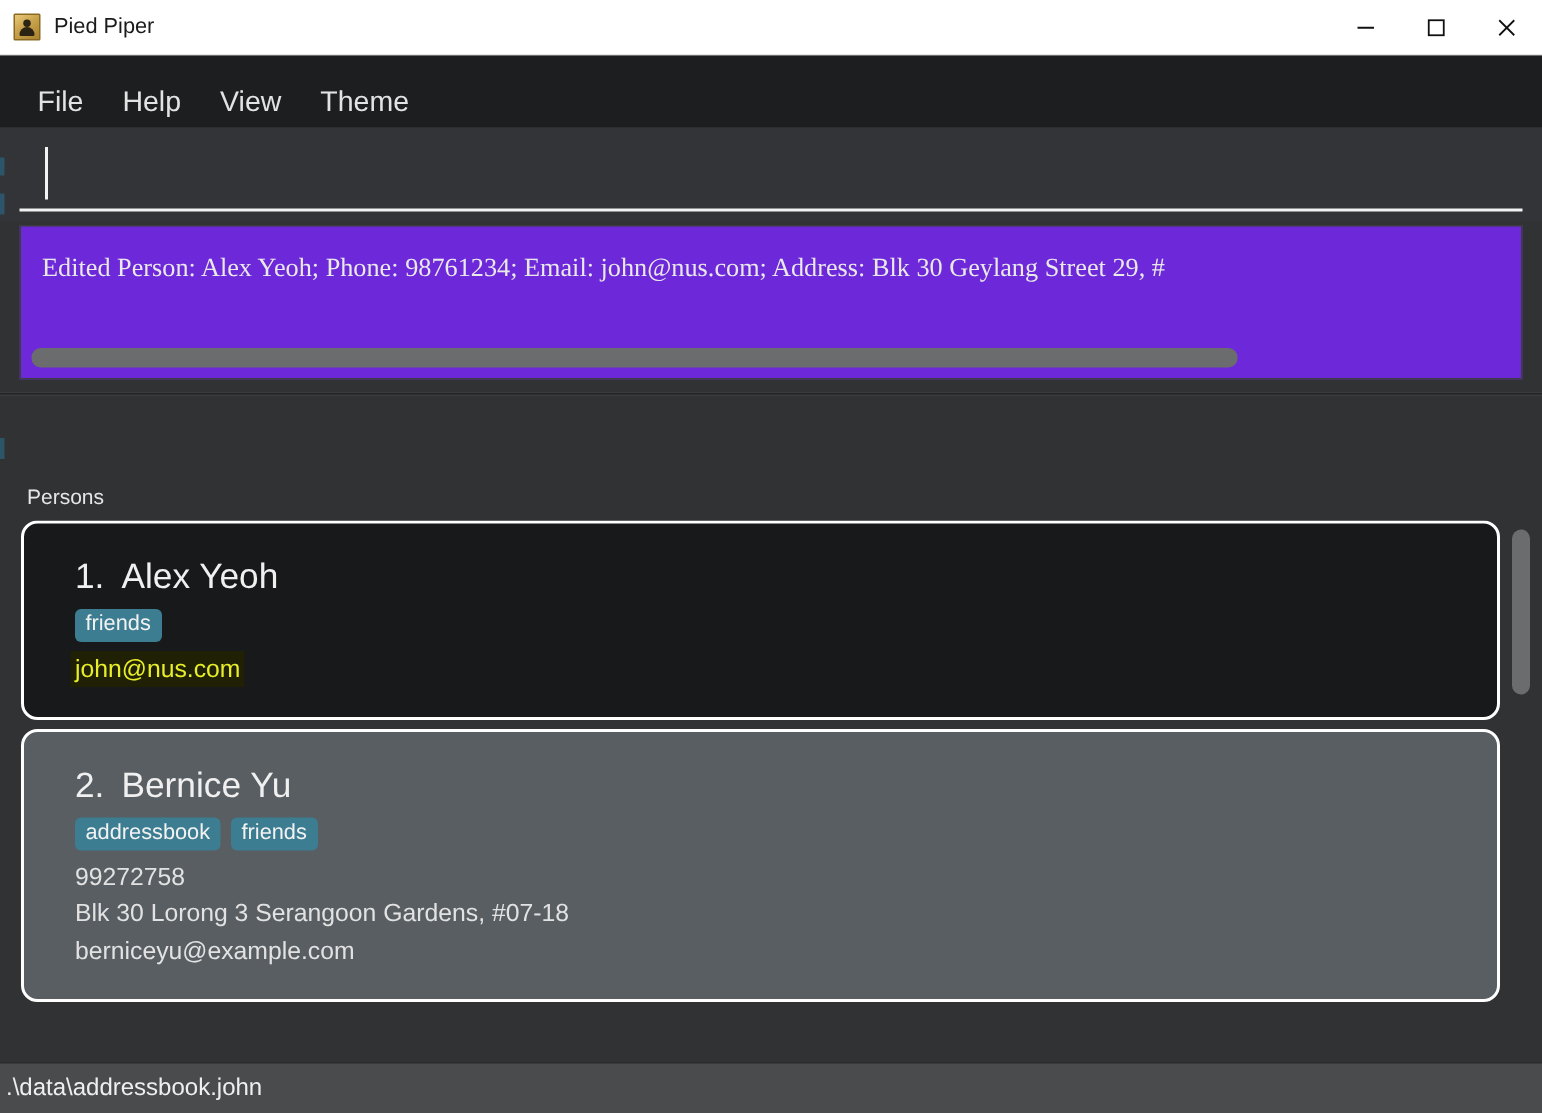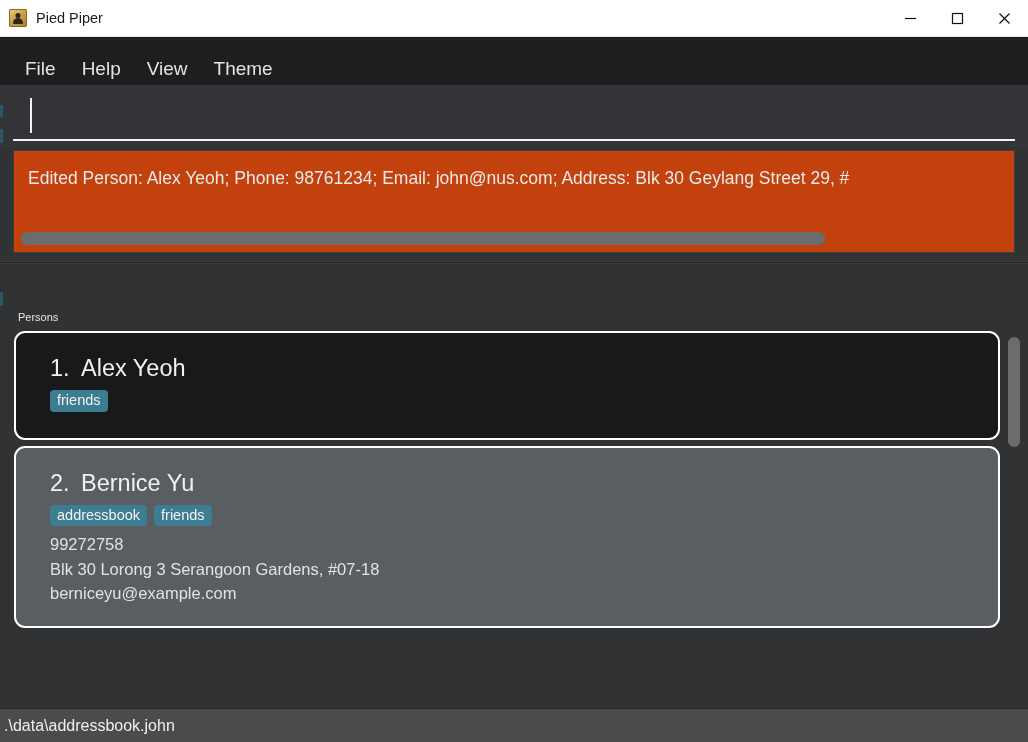--- a/index.html
+++ b/index.html
@@ -155,24 +155,25 @@
   .result-region {
     flex: 0 0 113px;
     background: #313234;
     padding: 2px 13px 8px 13px;
     box-sizing: border-box;
   }
   .result-box {
     height: 100%;
     box-sizing: border-box;
     border: 1px solid #3c3d40;
-    background: #c2410c;
+    background: #6d28d9;
     position: relative;
     overflow: hidden;
     padding: 16px 0 0 14px;
+    font-family: Liberation Serif, serif;
   }
   .result-text {
     color: #e9e9e9;
     font-size: 17.5px;
     white-space: nowrap;
     line-height: 1.35;
   }
   .hscroll-track {
     position: absolute;
     left: 7px;
@@ -214,21 +215,22 @@
     right: 0;
     top: 0;
     bottom: 0;
     display: flex;
     flex-direction: column;
   }
   .list-header {
     flex: 0 0 auto;
     padding: 47px 0 8px 18px;
     color: #e6e6e6;
-    font-size: 11px;
+    font-size: 14px;
+    margin-top: 12px;
   }
   .cards-wrap {
     flex: 1 1 auto;
     position: relative;
     min-height: 0;
     display: flex;
   }
   .cards-col {
     flex: 1 1 auto;
     padding: 0 0 0 14px;
@@ -392,20 +394,23 @@
         <div class="cards-col">
 
           <div class="card normal">
             <div class="card-title">
               <span class="card-index">1.</span>
               <span class="card-name">Alex Yeoh</span>
             </div>
             <div class="tag-row">
               <span class="tag">friends</span>
             </div>
+            <div class="field-line">
+              <span class="field highlight">john@nus.com</span>
+            </div>
           </div>
 
           <div class="card selected">
             <div class="card-title">
               <span class="card-index">2.</span>
               <span class="card-name">Bernice Yu</span>
             </div>
             <div class="tag-row">
               <span class="tag">addressbook</span>
               <span class="tag">friends</span>

